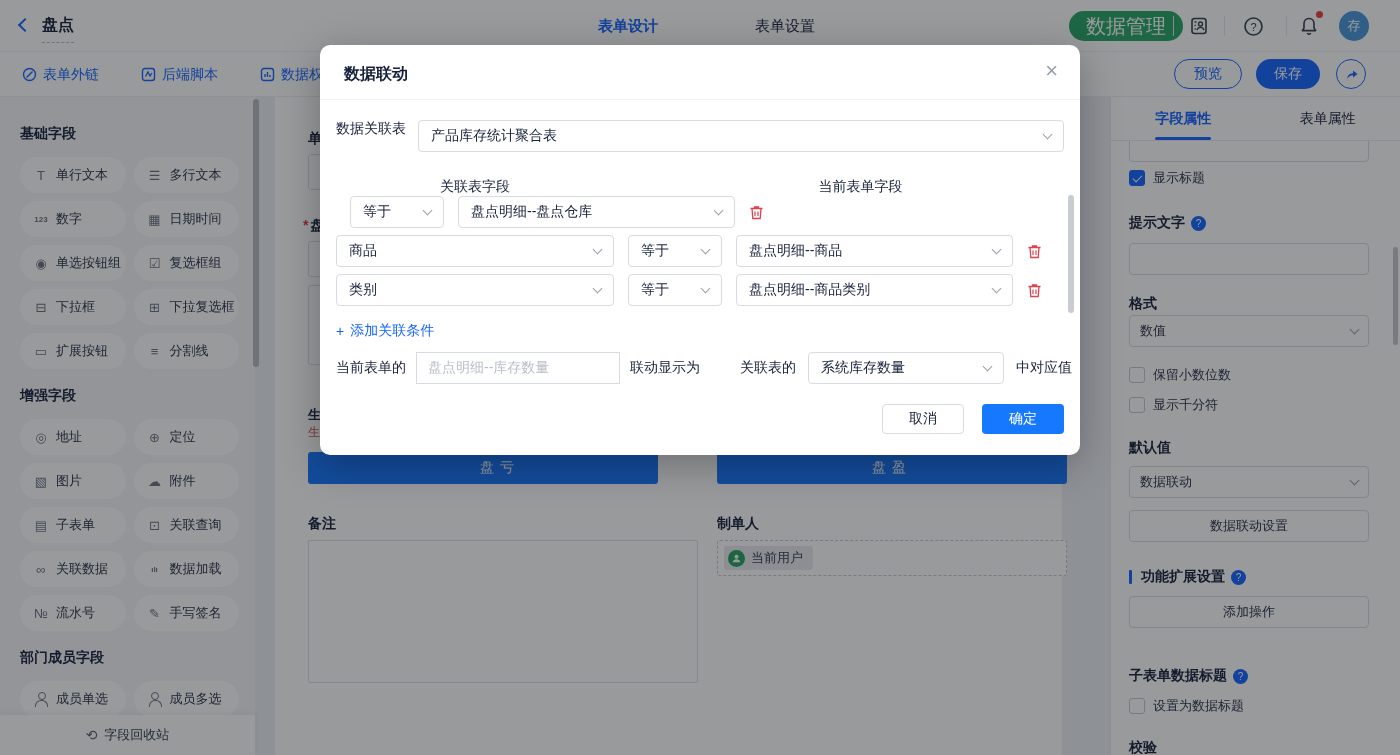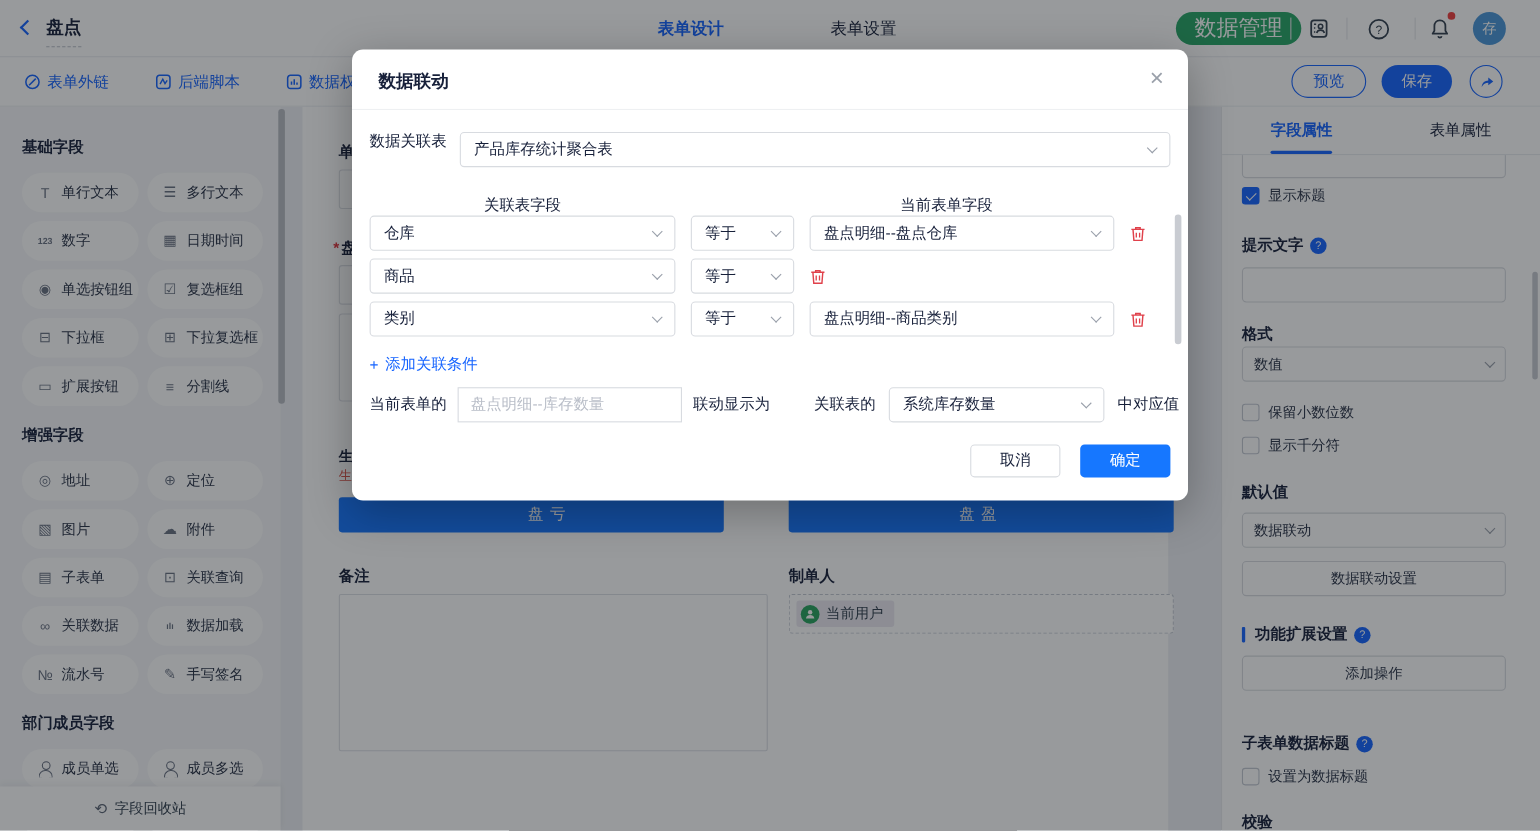--- a/index.html
+++ b/index.html
@@ -395,24 +395,20 @@
   </div>
 
   <div class="m-colheads">
     <span class="c1">关联表字段</span>
     <span class="c2"></span>
     <span class="c3">当前表单字段</span>
   </div>
 
   <div class="m-rows">
       <div class="m-cond">
-        <div class="m-select sel-field">
-          <span>仓库</span>
-          <i class="chev"></i>
-        </div>
         <div class="m-select sel-op">
           <span>等于</span>
           <i class="chev"></i>
         </div>
         <div class="m-select sel-target">
           <span>盘点明细--盘点仓库</span>
           <i class="chev"></i>
         </div>
         <span class="trash">
           <svg width="17" height="17" viewBox="0 0 17 17">
@@ -421,20 +417,24 @@
           </svg>
         </span>
       </div>
       <div class="m-cond">
         <div class="m-select sel-field">
           <span>商品</span>
           <i class="chev"></i>
         </div>
         <div class="m-select sel-op">
           <span>等于</span>
+          <i class="chev"></i>
+        </div>
+        <div class="m-select sel-target">
+          <span>盘点明细--商品</span>
           <i class="chev"></i>
         </div>
         <span class="trash">
           <svg width="17" height="17" viewBox="0 0 17 17">
             <path d="M2.5 4.5h12M6.5 4.5V3h4v1.5M4 4.5l.8 10h7.4l.8-10" fill="none" stroke="#e0414b" stroke-width="1.3"></path>
             <path d="M7 7.5v4.5M10 7.5v4.5" stroke="#e0414b" stroke-width="1.2"></path>
           </svg>
         </span>
       </div>
       <div class="m-cond">

